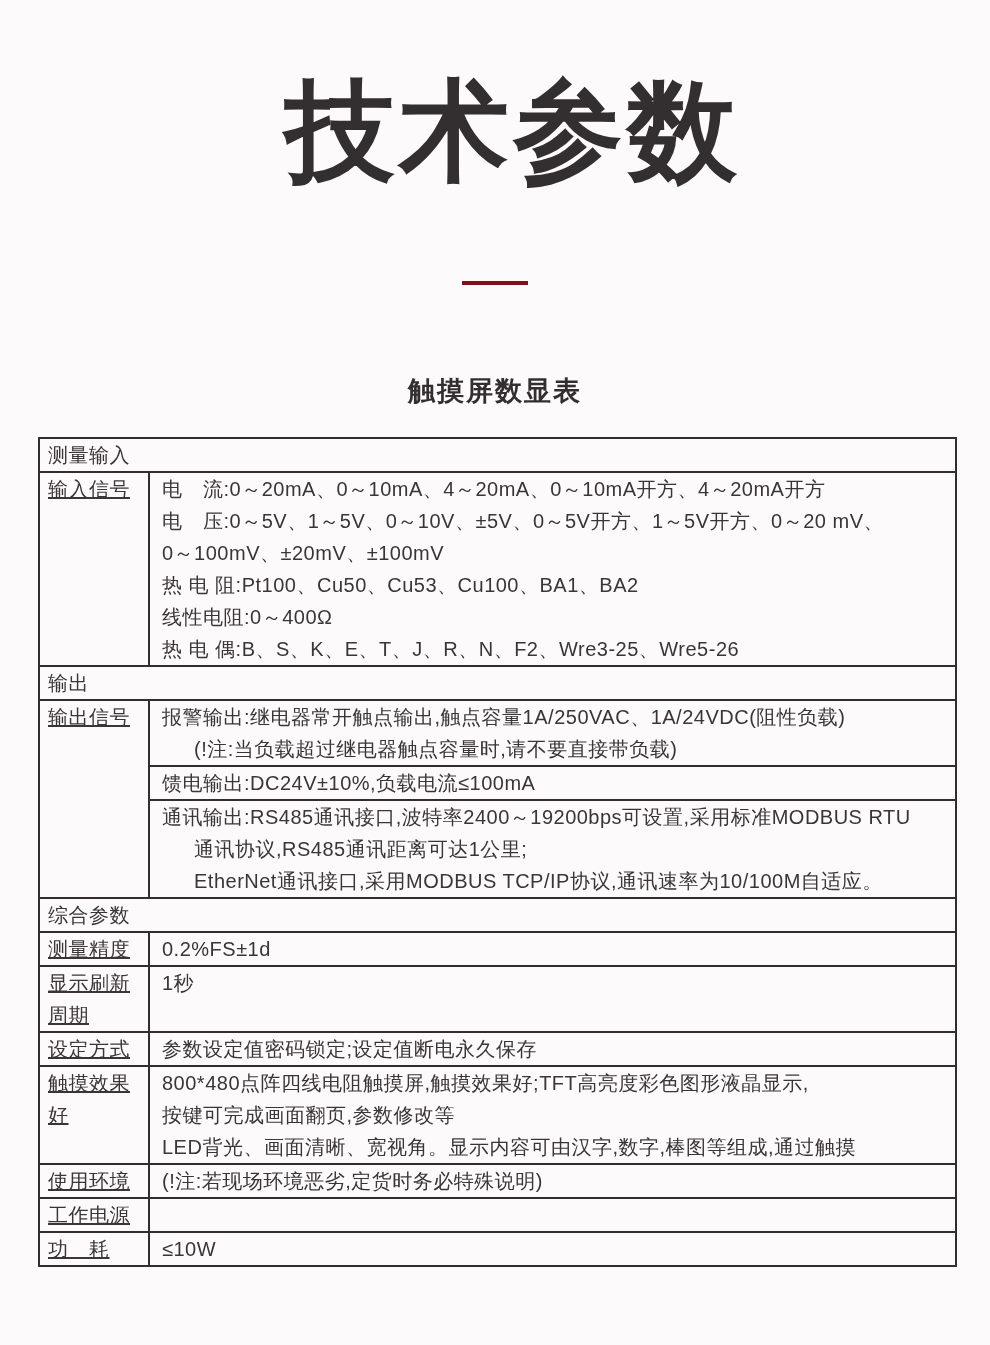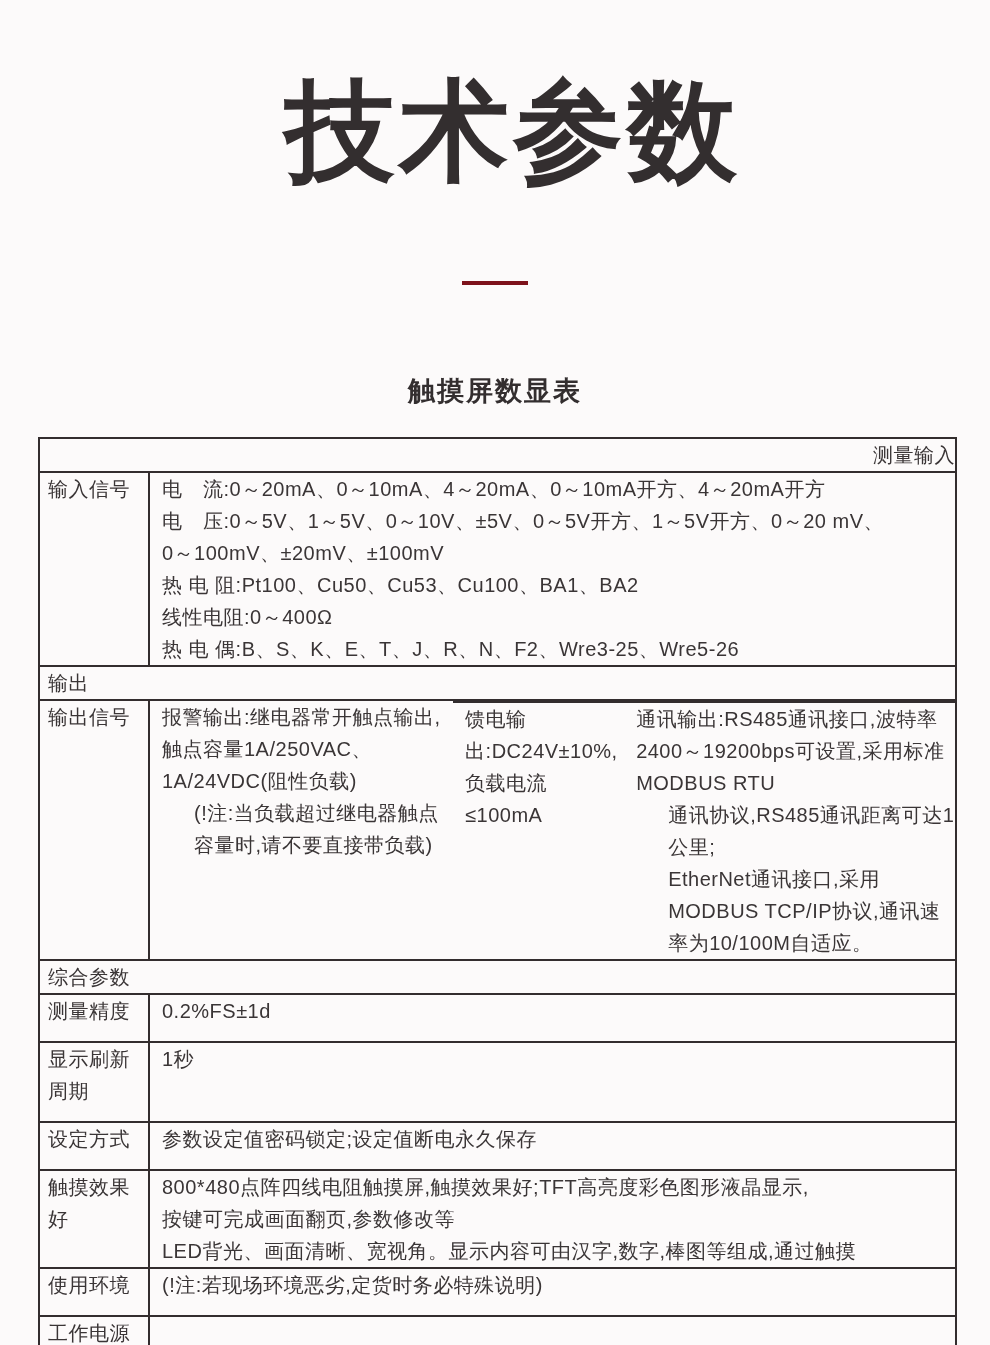--- a/index.html
+++ b/index.html
@@ -49,43 +49,45 @@
 
   .spec-table {
     width: 919px;
     margin: 26px 0 0 38px;
     border: 2px solid var(--border);
     font-size: 20px;
     letter-spacing: 0.5px;
     color: var(--text);
   }
   .row { display: flex; border-top: 2px solid var(--border); }
-  .row:first-child { border-top: none; text-align: right; }
+  .row:first-child { border-top: none; }
 
   .section-row {
     line-height: 32px;
     padding-left: 8px;
     display: block;
   }
 
   .label-cell {
     flex: 0 0 110px;
     width: 110px;
     border-right: 2px solid var(--border);
-    padding: 0 4px 14px 8px;
-    line-height: 32px;
+    padding: 0 4px 0 8px;
+    line-height: 32px;
+    text-decoration: underline;
   }
   .content-cell {
     flex: 1;
     padding-left: 12px;
     line-height: 32px;
   }
   .content-stack {
     flex: 1;
     display: flex;
+    flex-direction: column;
   }
   .subcell {
     padding-left: 12px;
     line-height: 32px;
     border-top: 2px solid var(--border);
   }
   .subcell:first-child { border-top: none; }
   .line { white-space: pre-wrap; }
   .indent { padding-left: 32px; }
 </style>

